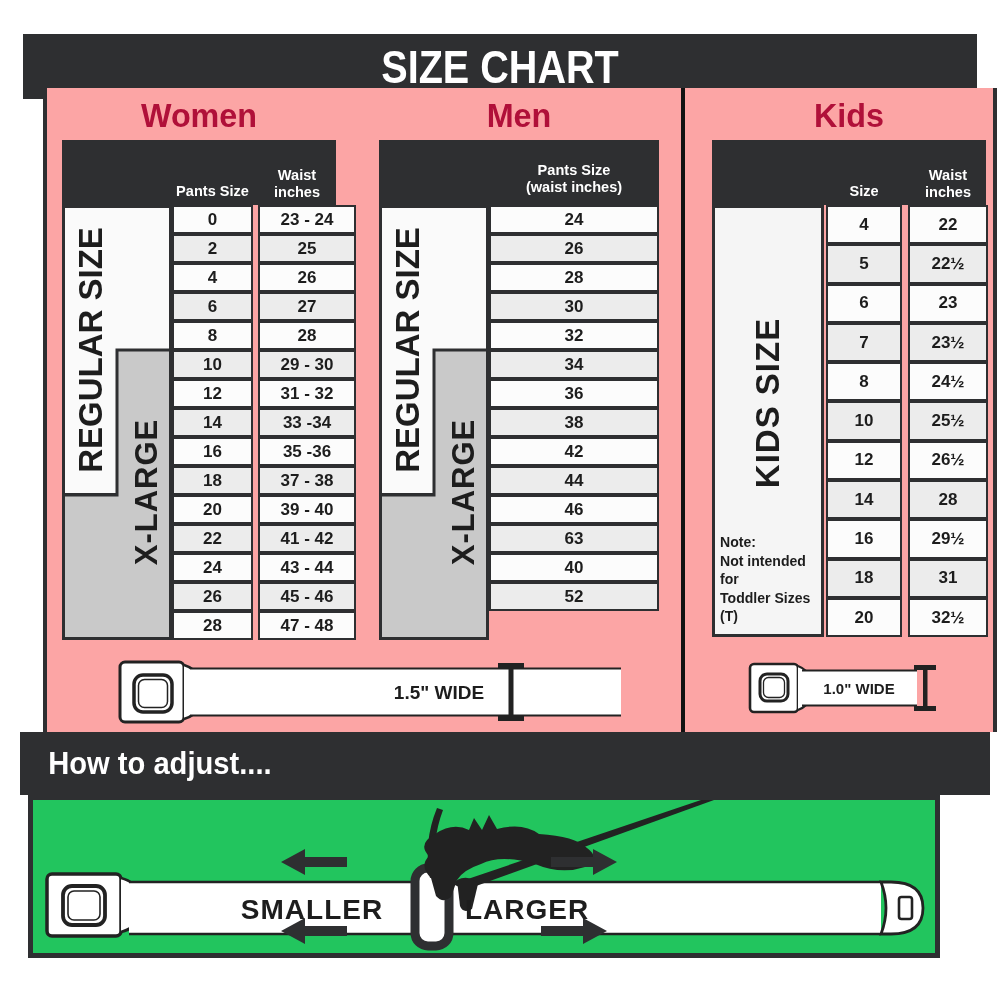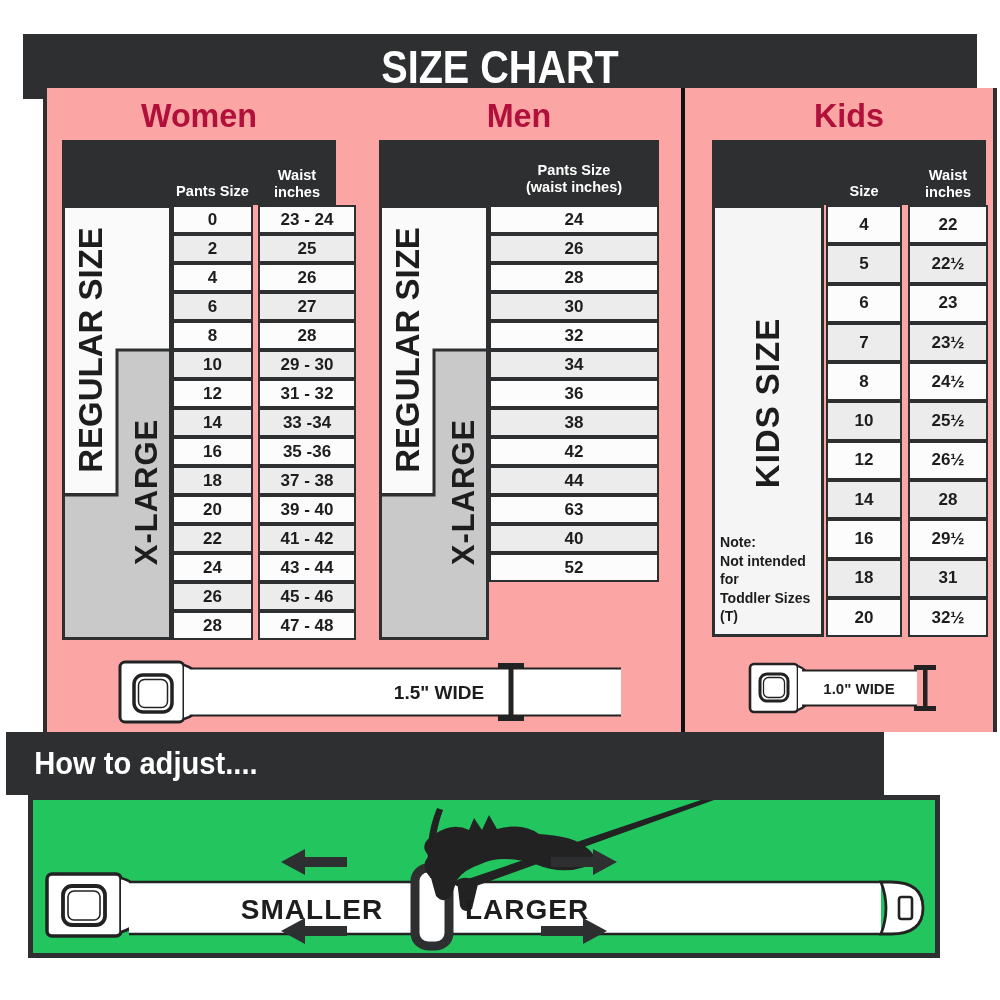--- a/index.html
+++ b/index.html
@@ -49,21 +49,21 @@
 
   
   .kids-box{position:absolute;left:0;top:65px;width:112px;height:432px;background:#f5f5f5;
             border:3px solid var(--dark);box-sizing:border-box;}
   .kids-box .rot{position:absolute;left:50%;top:195px;transform:translate(-50%,-50%) rotate(-90deg);
                  white-space:nowrap;font-size:33px;font-weight:bold;color:var(--ink);letter-spacing:1px;}
   .kids-note{position:absolute;left:5px;bottom:8px;font-size:14.5px;font-weight:bold;color:var(--ink);
              line-height:1.28;transform:scaleX(0.97);transform-origin:left;}
 
   
-  .adjust-bar{position:absolute;left:6px;top:732px;width:878px;height:63px;background:var(--dark);
+  .adjust-bar{position:absolute;left:20px;top:732px;width:970px;height:63px;background:var(--dark);
               display:flex;align-items:center;}
   .adjust-title{color:#fff;font-size:31px;font-weight:bold;padding-left:30px;transform:scaleX(0.94);
                 transform-origin:left;}
   .adjust-box{position:absolute;left:28px;top:795px;width:912px;height:163px;box-sizing:border-box;
               border:5px solid var(--dark);background:#22c55e;}
   .adjust-box svg{display:block;}
 
   svg text{font-family:"Liberation Sans",sans-serif;font-weight:bold;fill:var(--ink);}
 </style>
 </head>
@@ -197,20 +197,23 @@
           <div class="trow">
             <div class="cell m-val">38</div>
           </div>
           <div class="trow">
             <div class="cell m-val">42</div>
           </div>
           <div class="trow">
             <div class="cell m-val">44</div>
           </div>
           <div class="trow">
+            <div class="cell m-val">46</div>
+          </div>
+          <div class="trow">
             <div class="cell m-val">63</div>
           </div>
           <div class="trow">
             <div class="cell m-val">40</div>
           </div>
           <div class="trow">
             <div class="cell m-val">52</div>
           </div>
         </div>
     </div>

